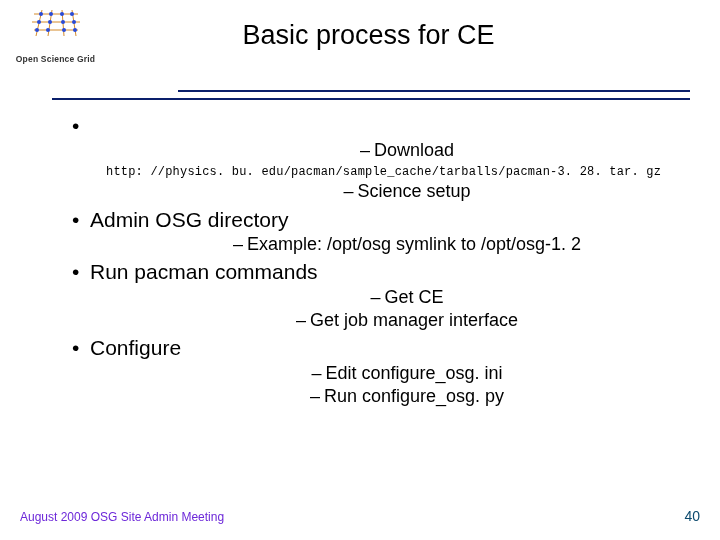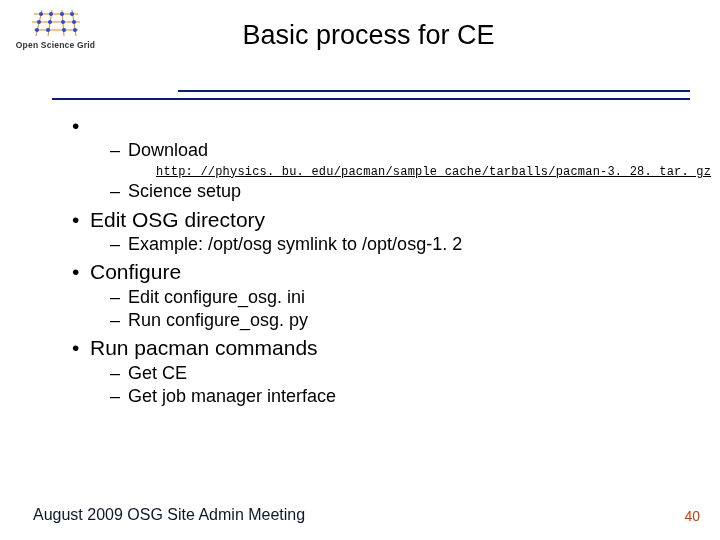--- a/index.html
+++ b/index.html
@@ -21,21 +21,21 @@
     text-align: center;
   }
   .logo svg {
     display: block;
     margin: 0 auto;
   }
   .logo-text {
     font-size: 8.5px;
     font-weight: bold;
     color: #333;
-    margin-top: 2px;
+    margin-top: 16px;
     letter-spacing: 0.2px;
   }
   .title {
     position: absolute;
     top: 20px;
     left: 0;
     right: 0;
     text-align: center;
     font-size: 27px;
     font-weight: normal;
@@ -81,48 +81,47 @@
     content: "•";
     display: inline-block;
     width: 18px;
     margin-left: 0;
   }
   ul.lvl2 {
     list-style: none;
     padding: 0;
     margin: 0 0 2px 38px;
     font-size: 18px;
+    text-align: center;
   }
   ul.lvl2 > li::before {
     content: "–";
     display: inline-block;
     width: 18px;
   }
   .mono {
     font-family: "Courier New", monospace;
     font-size: 12px;
-    margin-left: 84px;
+    margin-left: 34px;
     white-space: nowrap;
     letter-spacing: 0.2px;
-    text-decoration: underline;
   }
   .footer-left {
     position: absolute;
     bottom: 16px;
     left: 20px;
-    font-size: 16px;
-    color: #0f172a;
-    margin-left: 13px;
+    font-size: 12px;
+    color: #6d28d9;
   }
   .footer-right {
     position: absolute;
     bottom: 16px;
     right: 20px;
     font-size: 14px;
-    color: #c2410c;
+    color: #0c4a6e;
   }
 </style>
 </head>
 <body>
 
 <div class="logo">
   <svg width="52" height="30" viewBox="0 0 52 30">
     <g stroke="#d48a2a" stroke-width="1" fill="none">
       <line x1="4" y1="6" x2="48" y2="6"></line>
       <line x1="2" y1="14" x2="50" y2="14"></line>
@@ -161,34 +160,34 @@
   <ul class="lvl1">
     <li>
       <ul class="lvl2">
         <li><span>Download</span></li>
       </ul>
       <div class="mono">http: //physics. bu. edu/pacman/sample_cache/tarballs/pacman-3. 28. tar. gz</div>
       <ul class="lvl2">
         <li><span>Science setup</span></li>
       </ul>
     </li>
-    <li><span>Edit OSG directory</span>
+    <li><span>Admin OSG directory</span>
       <ul class="lvl2">
         <li><span>Example: /opt/osg symlink to /opt/osg-1. 2</span></li>
+      </ul>
+    </li>
+    <li><span>Run pacman commands</span>
+      <ul class="lvl2">
+        <li><span>Get CE</span></li>
+        <li><span>Get job manager interface</span></li>
       </ul>
     </li>
     <li><span>Configure</span>
       <ul class="lvl2">
         <li><span>Edit configure_osg. ini</span></li>
         <li><span>Run configure_osg. py</span></li>
-      </ul>
-    </li>
-    <li><span>Run pacman commands</span>
-      <ul class="lvl2">
-        <li><span>Get CE</span></li>
-        <li><span>Get job manager interface</span></li>
       </ul>
     </li>
   </ul>
 </div>
 
 <div class="footer-left">August 2009 OSG Site Admin Meeting</div>
 <div class="footer-right">40</div>
 
 </body></html>

